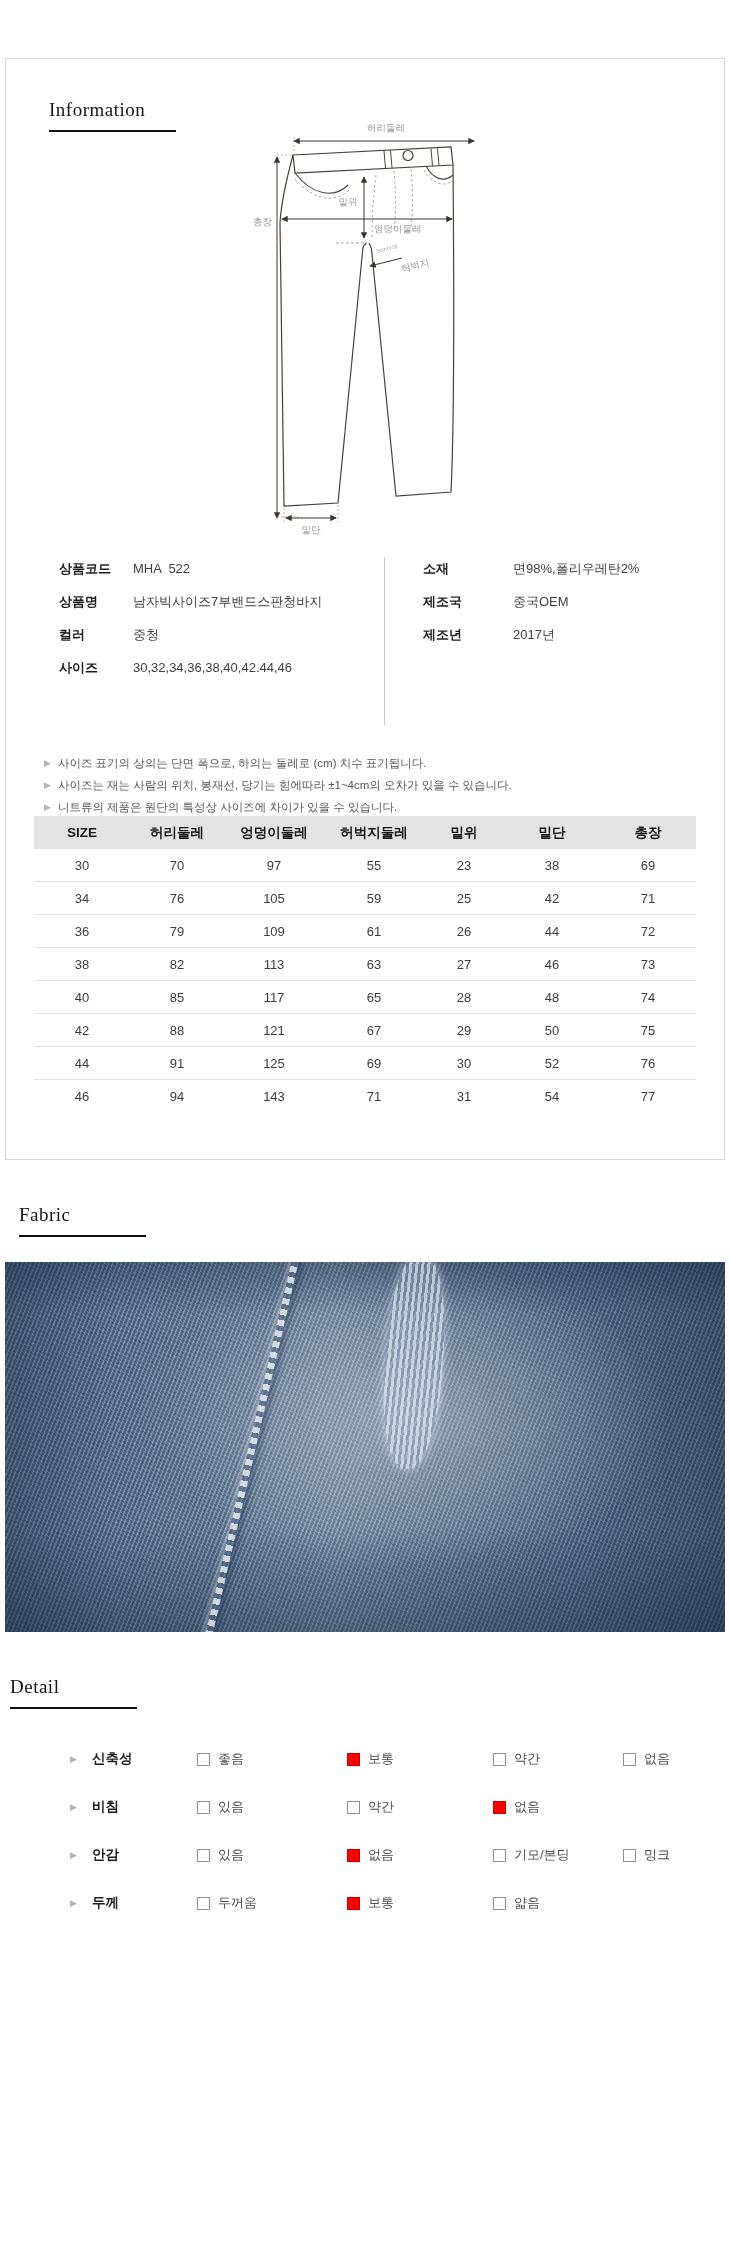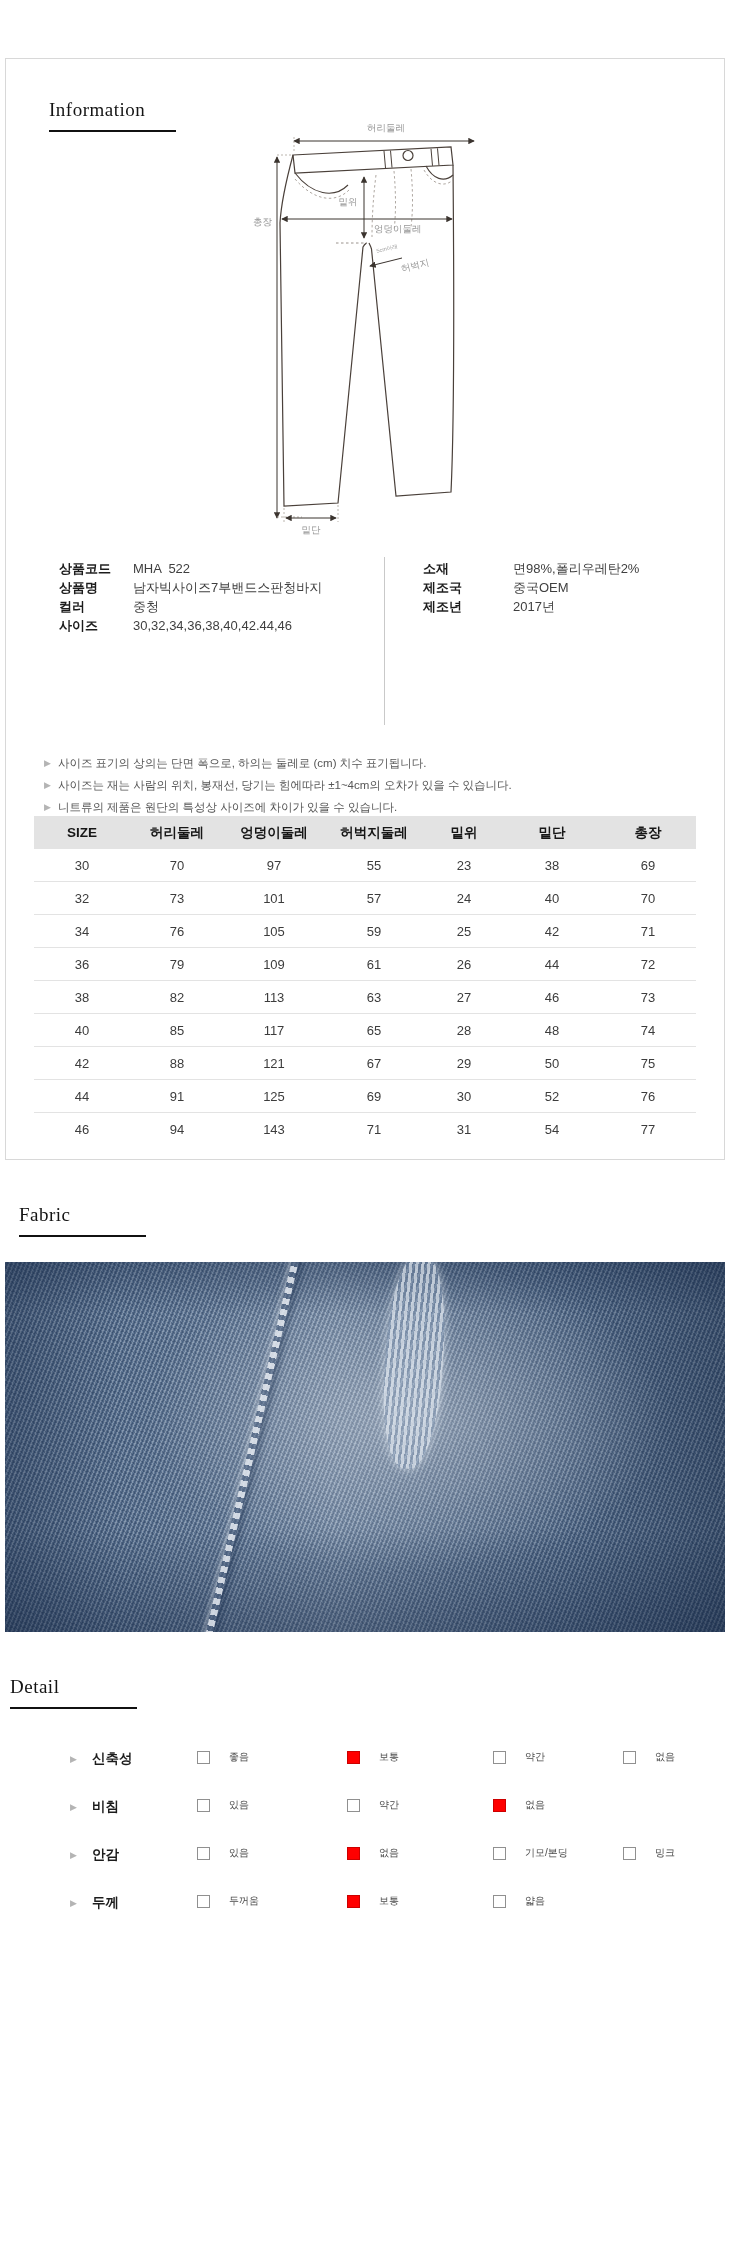--- a/index.html
+++ b/index.html
@@ -7,21 +7,21 @@
         font-family:"Liberation Sans",sans-serif;color:#222;}
   
   .sec-title{font-family:"Liberation Serif",serif;font-size:19px;font-weight:400;color:#141414;letter-spacing:.5px;margin:0;}
   .rule{width:127px;border-bottom:2px solid #111;margin-top:9px;}
   
   .info-box{position:absolute;left:5px;top:58px;width:718px;height:1100px;border:1px solid #d8d8d8;background:#fff;}
   .info-head{position:absolute;left:43px;top:40px;}
   
   .diagram{position:absolute;left:230px;top:60px;width:250px;height:430px;}
   
-  .prod-col{position:absolute;display:flex;flex-direction:column;}
+  .prod-col{position:absolute;display:flex;flex-direction:column;gap:14px;}
   .prod-left{left:53px;top:500px;}
   .prod-right{left:417px;top:500px;}
   .prow{display:flex;align-items:baseline;font-size:13px;line-height:19px;}
   .prod-left .plabel{width:74px;}
   .prod-right .plabel{width:90px;}
   .plabel{font-weight:bold;color:#1c1c1c;flex:0 0 auto;}
   .pvalue{color:#3f3f3f;white-space:pre-wrap;}
   .prod-divider{position:absolute;left:378px;top:498px;height:168px;border-left:1px solid #c9c9c9;}
   
   .notes{position:absolute;left:38px;top:697px;display:flex;flex-direction:column;gap:7px;}
@@ -46,21 +46,21 @@
     background:repeating-linear-gradient(0deg,rgba(228,233,240,.85) 0 6px,rgba(80,100,130,.55) 6px 11px);
     box-shadow:4px 0 6px rgba(20,40,70,.45), -3px 0 4px rgba(230,235,242,.35);}
   .denim-distress{position:absolute;left:380px;top:-8px;width:58px;height:215px;transform:rotate(4deg);border-radius:45%;
     background:repeating-linear-gradient(92deg,rgba(226,233,241,.85) 0 3px,rgba(150,170,196,.45) 3px 6px);
     box-shadow:0 0 10px rgba(226,233,241,.7);opacity:.85;}
   
   .detail-head{position:absolute;left:10px;top:1676px;}
   .drow{position:absolute;left:0;width:730px;height:20px;}
   .dlabel-wrap{position:absolute;left:70px;display:flex;align-items:center;}
   .dlabel{font-size:13.5px;font-weight:bold;color:#1c1c1c;margin-left:8px;}
-  .opt{position:absolute;display:flex;align-items:center;gap:19px;font-size:10px;color:#4a4a4a;}
+  .opt{position:absolute;display:flex;align-items:center;gap:8px;font-size:13px;color:#4a4a4a;}
   .cb{width:13px;height:13px;border:1px solid #909090;background:#fff;box-sizing:border-box;flex:0 0 auto;}
   .cb.on{background:#ff0000;border-color:#cc0000;}
   
   .caution-head{position:absolute;left:10px;top:1988px;}
   .strip{position:absolute;left:221px;top:2062px;display:flex;}
   .cell{position:relative;width:36px;height:53px;}
   .cell .dt{position:absolute;top:1px;left:8px;font-size:16px;font-weight:bold;font-family:"Liberation Sans",sans-serif;}
   .cell .db{position:absolute;bottom:0px;right:6px;font-size:16px;font-weight:bold;font-family:"Liberation Sans",sans-serif;}
   .caution-lines{position:absolute;left:0;top:2146px;width:730px;text-align:center;font-size:11.5px;color:#666;line-height:21.5px;}
   svg text{font-family:"Liberation Sans",sans-serif;}
@@ -198,29 +198,20 @@
           <tr>
             <td>30</td>
             <td>70</td>
             <td>97</td>
             <td>55</td>
             <td>23</td>
             <td>38</td>
             <td>69</td>
           </tr>
           <tr>
-            <td>32</td>
-            <td>73</td>
-            <td>101</td>
-            <td>57</td>
-            <td>24</td>
-            <td>40</td>
-            <td>70</td>
-          </tr>
-          <tr>
             <td>34</td>
             <td>76</td>
             <td>105</td>
             <td>59</td>
             <td>25</td>
             <td>42</td>
             <td>71</td>
           </tr>
           <tr>
             <td>36</td>

